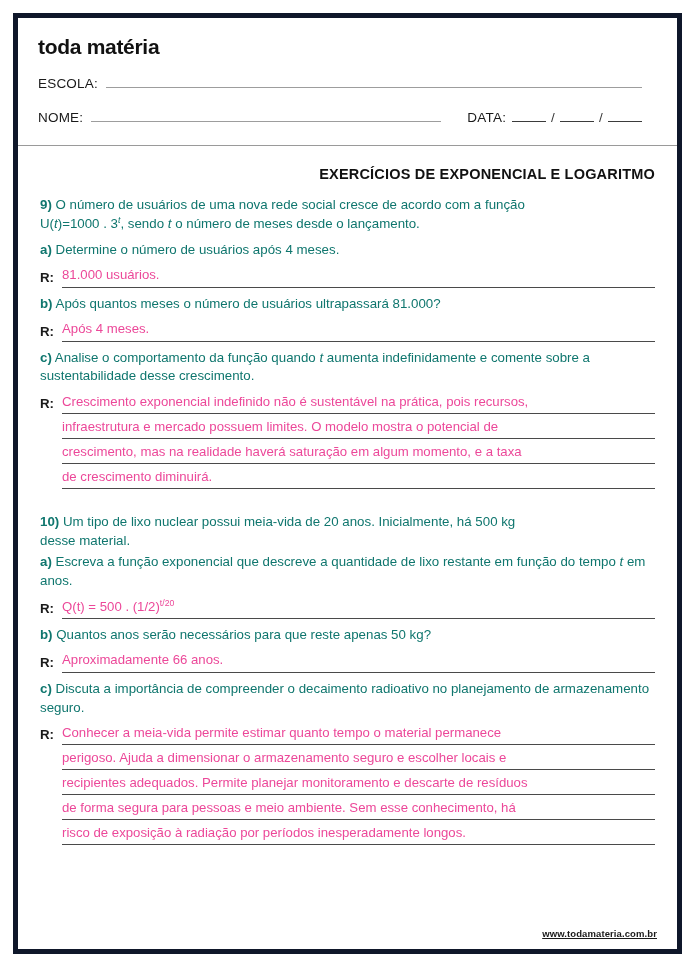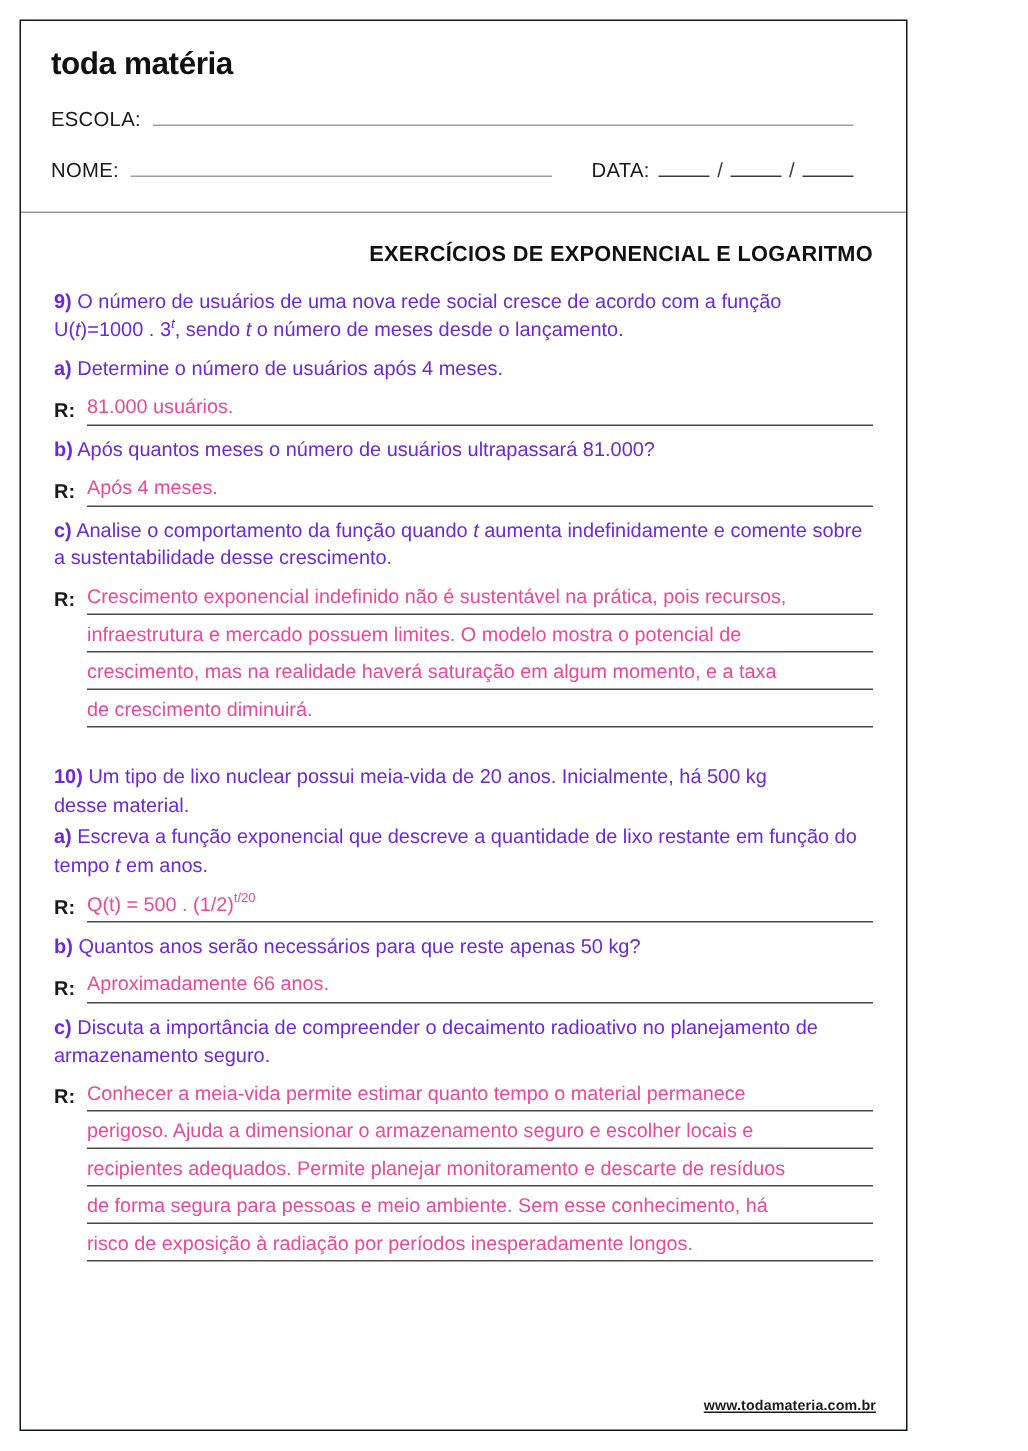--- a/index.html
+++ b/index.html
@@ -12,23 +12,23 @@
     height: 967px;
     font-family: "Liberation Sans", sans-serif;
     color: #1a1a1a;
     overflow: hidden;
   }
 
   .page {
     position: absolute;
     left: 13px;
     top: 13px;
-    width: 592px;
+    width: 669px;
     height: 941px;
-    border: 1px solid #0f172a;
+    border: 5px solid #0f172a;
     box-sizing: border-box;
     background: #fff;
   }
 
   
   .header {
     position: relative;
     border-bottom: 1px solid #9a9a9a;
     height: 128px;
     box-sizing: border-box;
@@ -96,21 +96,21 @@
     color: #111;
   }
 
   .question { margin-bottom: 2px; }
   .q-gap { height: 22px; }
 
   .q-text {
     font-size: 13.3px;
     line-height: 1.42;
     margin: 0 0 2px 0;
-    color: #6d28d9;
+    color: #0f766e;
   }
   .q-num { font-weight: bold; }
   .ital { font-style: italic; }
   sup {
     font-size: 0.66em;
     font-style: italic;
     vertical-align: super;
     line-height: 0;
   }
   sup.up { font-style: normal; }

